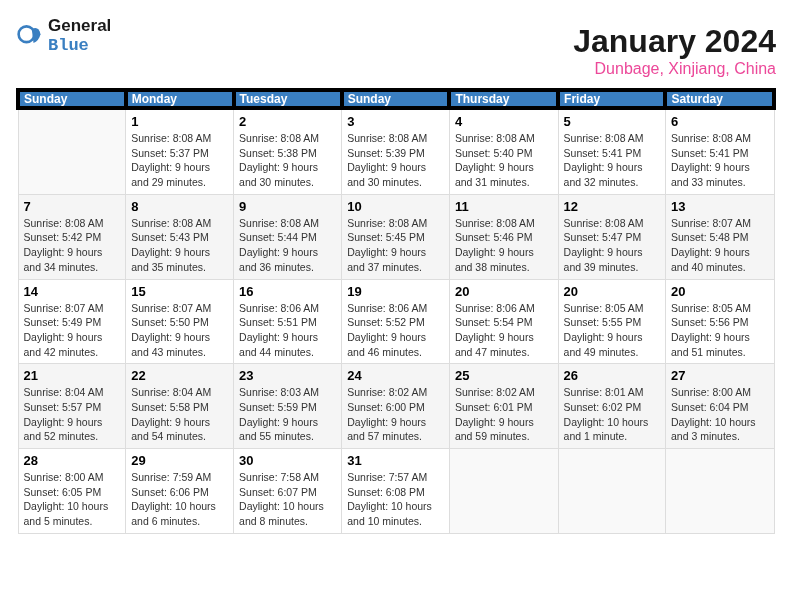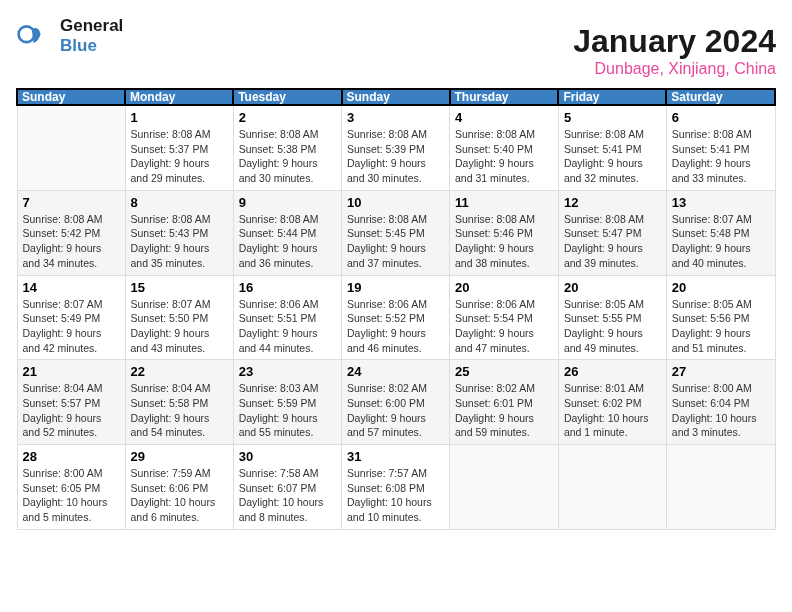--- a/index.html
+++ b/index.html
@@ -12,21 +12,21 @@
     }
     .header {
       display: flex;
       justify-content: space-between;
       align-items: flex-start;
       margin-bottom: 10px;
     }
     .logo {
       display: flex;
       align-items: center;
-      gap: 16px;
+      gap: 4px;
     }
     .logo-icon {
       width: 28px;
       height: 28px;
     }
     .title-block {
       text-align: right;
       margin-top: 7px;
     }
     .calendar-title {
@@ -45,21 +45,21 @@
     }
     thead tr {
       background: #3a7fc1;
       color: #fff;
     }
     thead th {
       padding: 0 4px;
       text-align: left;
       font-size: 12px;
       font-weight: bold;
-      border: 2px solid #000000;
+      border: 4px solid #000000;
     }
     tbody tr {
       border-bottom: 1px solid #ccc;
     }
     tbody td {
       vertical-align: top;
       padding: 4px 5px;
       border: 1px solid #ddd;
       min-height: 80px;
       width: 113px;
@@ -89,21 +89,21 @@
 <body>
 
 <div class="header">
   <div class="logo">
     <svg class="logo-icon" viewBox="0 0 32 32" xmlns="http://www.w3.org/2000/svg">
       <circle cx="12" cy="14" r="9" fill="none" stroke="#3a7fc1" stroke-width="3"></circle>
       <path d="M18 8 Q26 4 28 14 Q26 22 20 24" fill="#3a7fc1"></path>
     </svg>
     <div>
       <div style="font-size:17px;font-weight:bold;color:#1a1a1a;">General</div>
-      <div style="font-size:17px;font-weight:bold;color:#3a7fc1;">Blue</div>
+      <div style="font-size:17px;font-weight:bold;color:#3a7fc1;font-family:Liberation Mono, monospace;">Blue</div>
     </div>
   </div>
   <div class="title-block">
     <div class="calendar-title">January 2024</div>
     <div class="calendar-subtitle">Dunbage, Xinjiang, China</div>
   </div>
 </div>
 
 <table>
   <thead>

